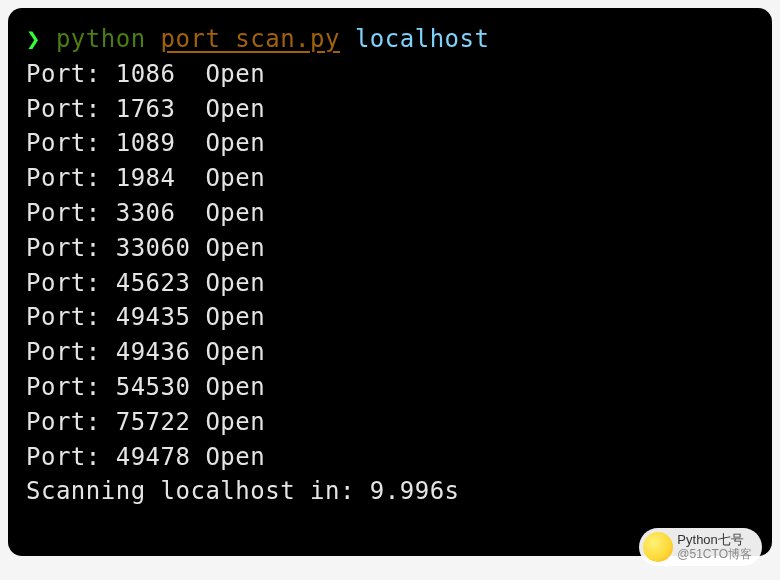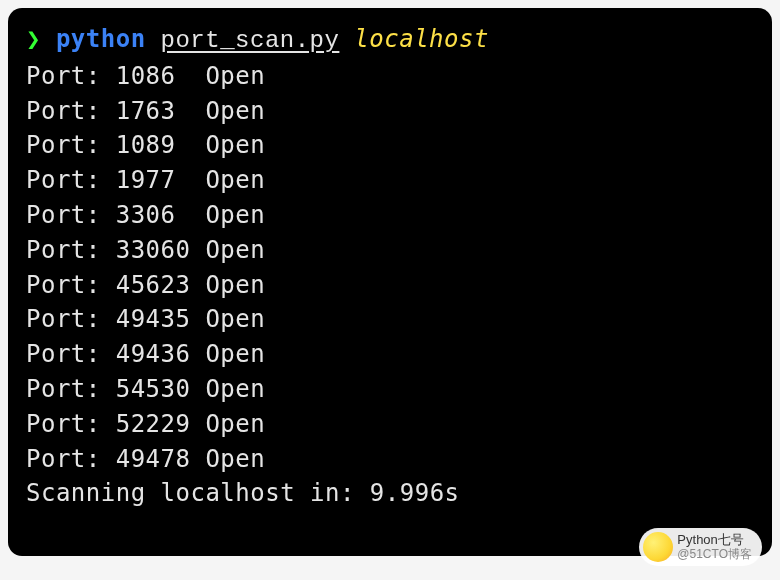--- a/index.html
+++ b/index.html
@@ -31,32 +31,29 @@
       display: flex;
       align-items: baseline;
       flex-wrap: nowrap;
       white-space: pre;
     }
     .prompt-symbol {
       color: #33ff33;
       font-weight: bold;
     }
     .command-name {
-      color: #3b82f6;
-      font-weight: bold;
+      color: #4d7c0f;
     }
     .script-name {
-      color: #e5e5e5;
+      color: #a16207;
       text-decoration: underline;
       text-underline-offset: 4px;
-      font-family: Liberation Mono, monospace;
     }
     .arg {
-      color: #fde047;
-      font-style: italic;
+      color: #7dd3fc;
     }
     .output-line {
       color: #e5e5e5;
       white-space: pre;
       font-family: inherit;
     }
     .watermark {
       position: absolute;
       right: 18px;
       bottom: 14px;
@@ -93,28 +90,28 @@
 <body>
 
 <div class="terminal">
   <div class="prompt-line">
     <span class="prompt-symbol">❯</span><span> </span><span class="command-name">python</span><span> </span><span class="script-name">port_scan.py</span><span> </span><span class="arg">localhost</span>
   </div>
   <div id="output">
       <div class="output-line">Port: 1086  Open</div>
       <div class="output-line">Port: 1763  Open</div>
       <div class="output-line">Port: 1089  Open</div>
-      <div class="output-line">Port: 1977  Open</div>
+      <div class="output-line">Port: 1984  Open</div>
       <div class="output-line">Port: 3306  Open</div>
       <div class="output-line">Port: 33060 Open</div>
       <div class="output-line">Port: 45623 Open</div>
       <div class="output-line">Port: 49435 Open</div>
       <div class="output-line">Port: 49436 Open</div>
       <div class="output-line">Port: 54530 Open</div>
-      <div class="output-line">Port: 52229 Open</div>
+      <div class="output-line">Port: 75722 Open</div>
       <div class="output-line">Port: 49478 Open</div>
     </div>
   <div class="output-line"><span>Scanning localhost in:</span> <span>9.996s</span></div>
 </div>
 
 <div class="watermark">
   <div class="watermark-icon"></div>
   <div class="watermark-text">
     <span class="wm-title">Python七号</span>
     <span class="wm-sub">@51CTO博客</span>

